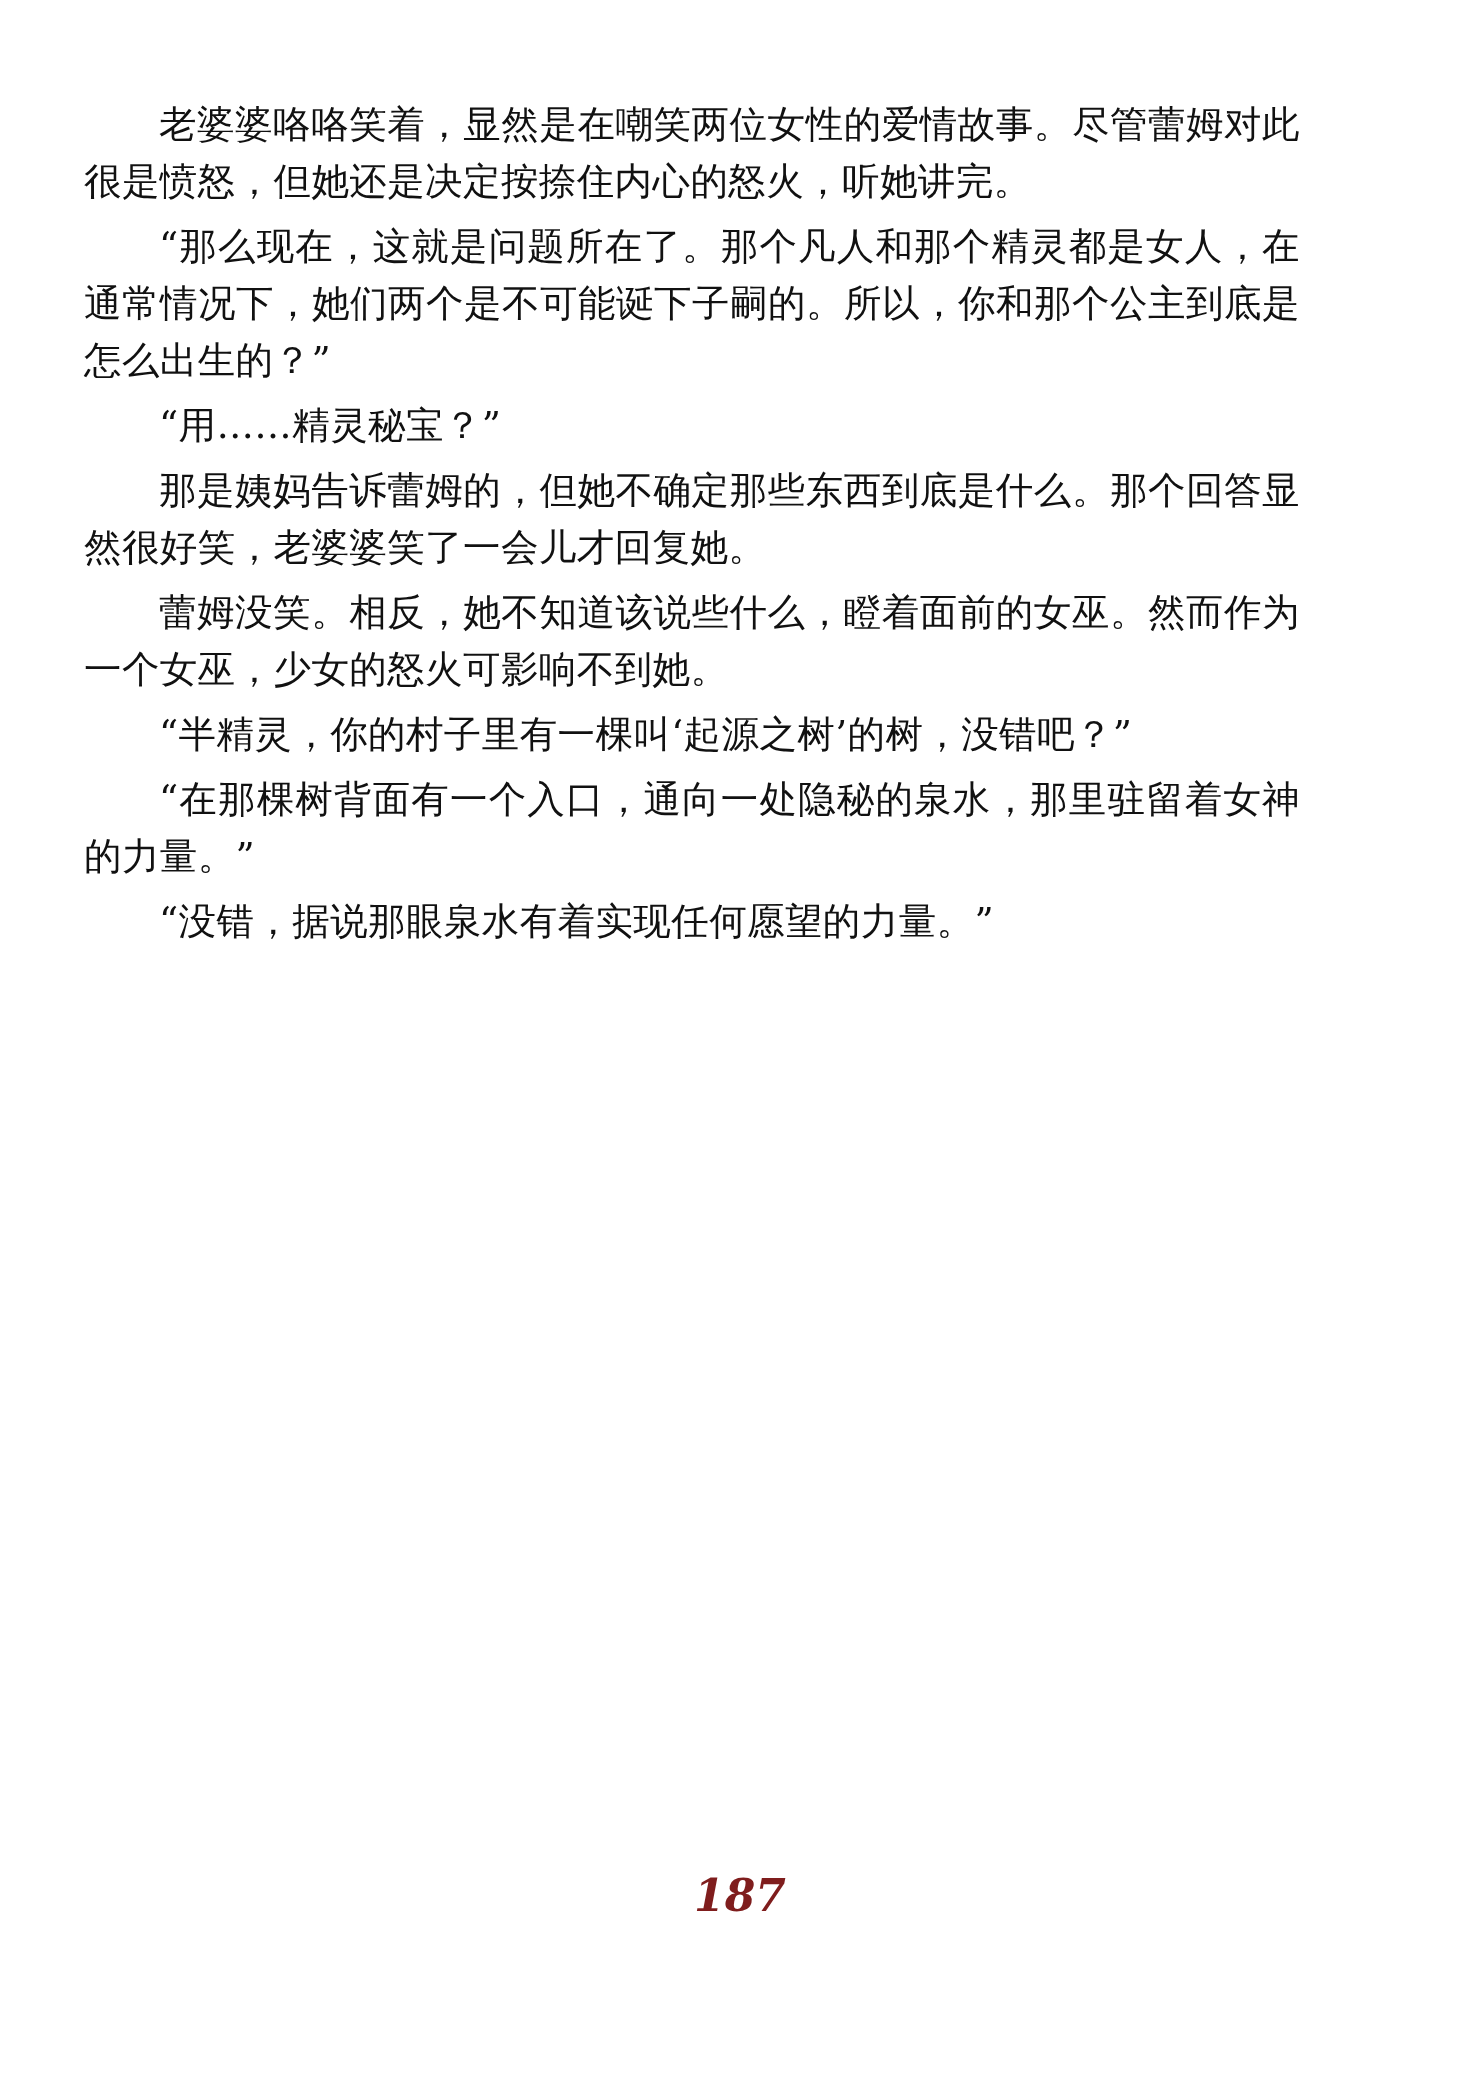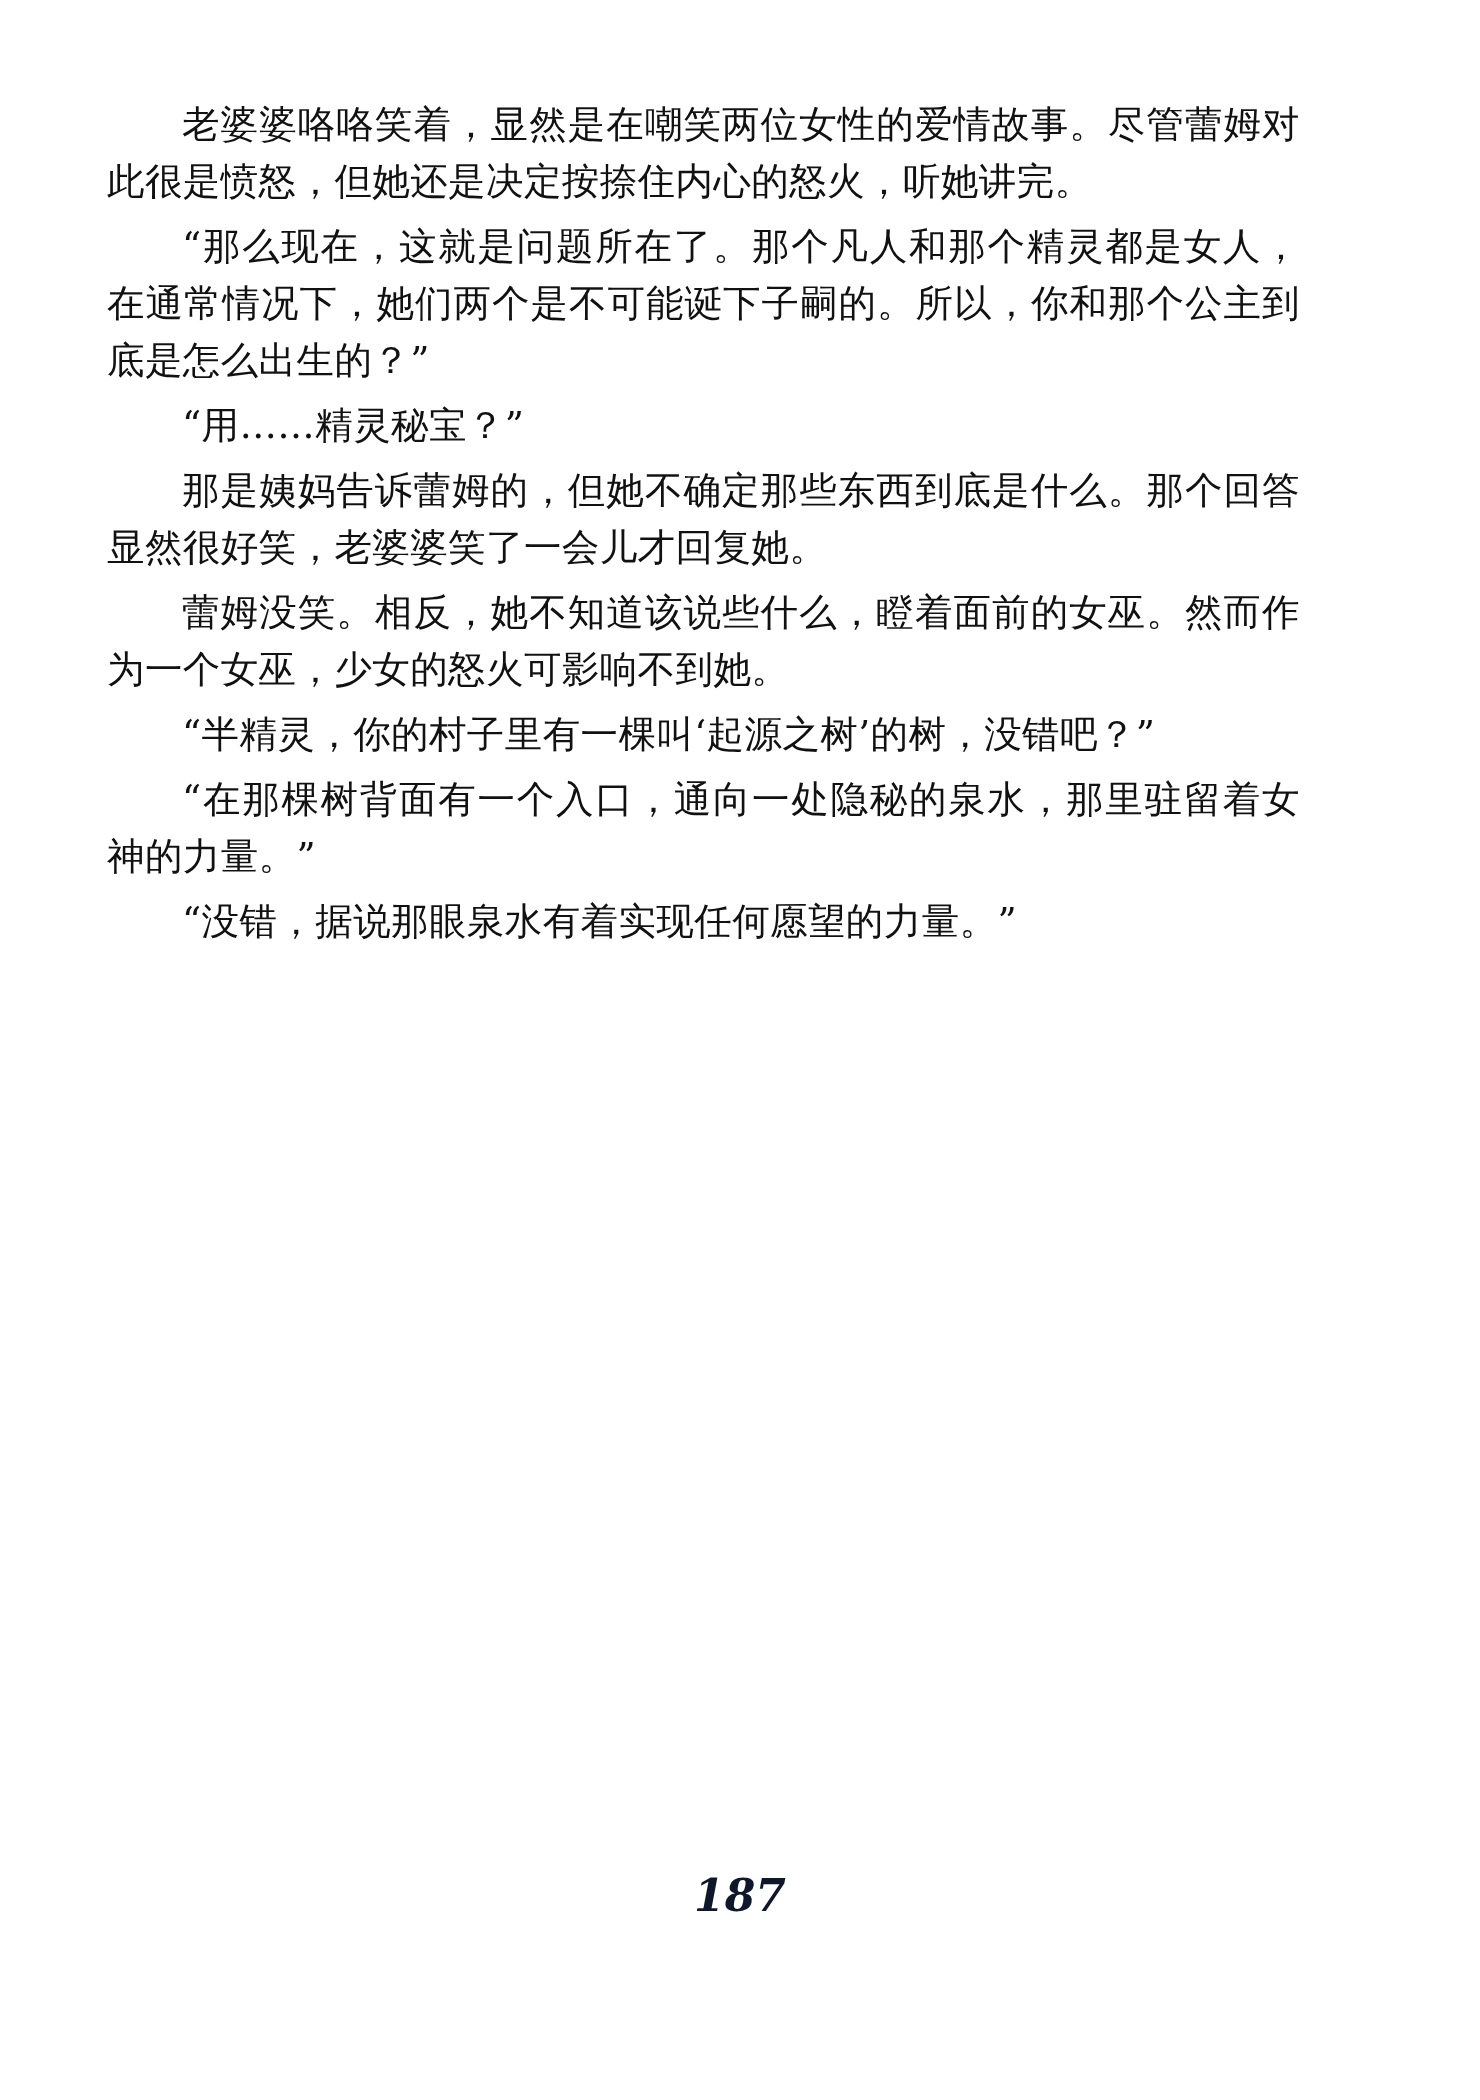--- a/index.html
+++ b/index.html
@@ -15,21 +15,21 @@
     position: relative;
     overflow: hidden;
   }
   .page {
     position: absolute;
     left: 0;
     top: 0;
     width: 1480px;
     height: 2100px;
     box-sizing: border-box;
-    padding: 96px 180px 0 107px;
+    padding: 96px 180px 0 84px;
   }
   .body-text {
     font-size: 37.5px;
     line-height: 1.52;
     text-align: justify;
     text-justify: inter-ideograph;
     letter-spacing: 0.4px;
   }
   .para {
     margin: 0 0 8px 0;
@@ -39,21 +39,21 @@
   .page-number {
     position: absolute;
     left: 0;
     right: 0;
     top: 1870px;
     text-align: center;
     font-size: 44px;
     font-style: italic;
     font-weight: 700;
     font-family: "DejaVu Serif", "Liberation Serif", serif;
-    color: #0f172a;
+    color: #7f1d1d;
   }
 </style>
 </head>
 <body>
 
 <div class="page">
   <div class="body-text">
     <p class="para">老婆婆咯咯笑着，显然是在嘲笑两位女性的爱情故事。尽管蕾姆对此很是愤怒，但她还是决定按捺住内心的怒火，听她讲完。</p>
     <p class="para">“那么现在，这就是问题所在了。那个凡人和那个精灵都是女人，在通常情况下，她们两个是不可能诞下子嗣的。所以，你和那个公主到底是怎么出生的？”</p>
     <p class="para">“用……精灵秘宝？”</p>

